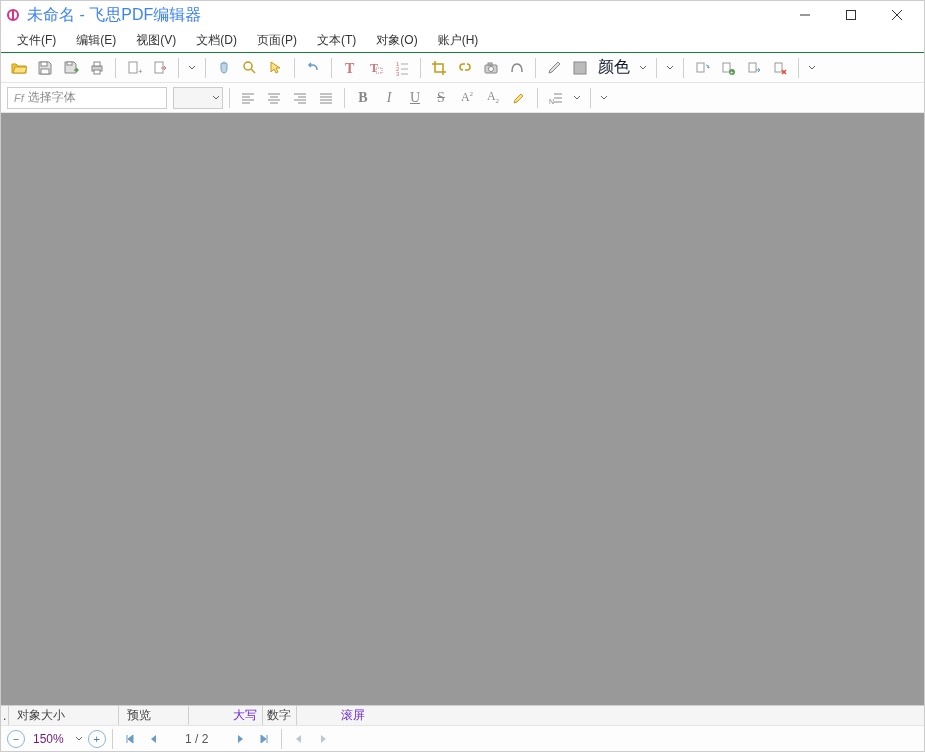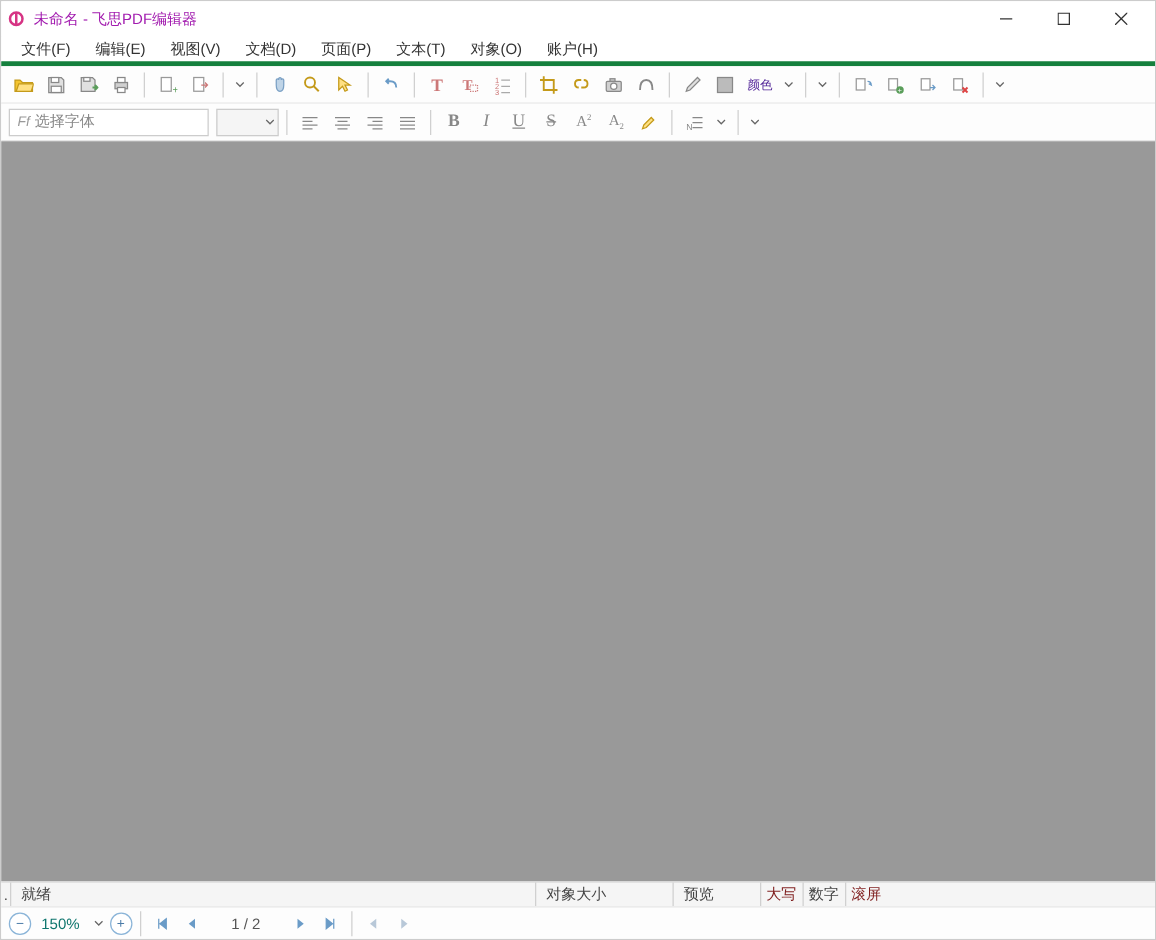--- a/index.html
+++ b/index.html
@@ -2,52 +2,52 @@
 <html><head>
 <meta charset="utf-8">
 <style>
 * { margin: 0; padding: 0; box-sizing: border-box; }
 body { font-family: "Microsoft YaHei", "SimSun", sans-serif; font-size: 12px; background: #fff; overflow: hidden; }
 .window { width: 925px; height: 752px; display: flex; flex-direction: column; border: 1px solid #ccc; }
 
 
 .titlebar { height: 28px; display: flex; align-items: center; padding: 0 4px; background: #fff; }
 .titlebar .app-icon { width: 16px; height: 16px; margin-right: 6px; display: flex; align-items: center; justify-content: center; color: #d63384; font-weight: bold; font-size: 12px; }
-.titlebar .title { flex: 1; color: #a21caf; font-size: 12px; }
+.titlebar .title { flex: 1; color: #3b82f6; font-size: 16px; }
 .titlebar .win-controls { display: flex; }
 .titlebar .win-btn { width: 46px; height: 28px; display: flex; align-items: center; justify-content: center; cursor: pointer; }
 
 
-.menubar { height: 24px; display: flex; align-items: center; padding: 0 6px; background: #fff; border-bottom: 4px solid #15803d; }
+.menubar { height: 24px; display: flex; align-items: center; padding: 0 6px; background: #fff; border-bottom: 1px solid #15803d; }
 .menubar .menu-item { padding: 3px 10px; cursor: pointer; color: #333; }
 
 
 .toolbar { height: 30px; display: flex; align-items: center; padding: 2px 6px; background: #fdfdfd; border-bottom: 1px solid #e5e5e5; gap: 2px; }
 .tb-btn { width: 24px; height: 24px; display: flex; align-items: center; justify-content: center; cursor: pointer; border: 1px solid transparent; border-radius: 2px; }
 .tb-sep { width: 1px; height: 20px; background: #d0d0d0; margin: 0 4px; }
-.tb-label { padding: 0 4px; color: #4c1d95; font-size: 10px; }
+.tb-label { padding: 0 4px; color: #0f172a; font-size: 16px; }
 .tb-dropdown { width: 14px; height: 24px; display: flex; align-items: center; justify-content: center; cursor: pointer; }
 
 
 .font-select { width: 160px; height: 22px; border: 1px solid #ccc; background: #fff; display: flex; align-items: center; padding: 0 6px; color: #888; font-size: 12px; cursor: pointer; }
 .font-prefix { color: #999; font-style: italic; margin-right: 4px; font-size: 11px; }
 .size-select { width: 50px; height: 22px; border: 1px solid #ccc; background: #f5f5f5; display: flex; align-items: center; justify-content: flex-end; padding: 0 2px; cursor: pointer; margin-left: 4px; }
 
 
 .canvas { flex: 1; background: #999; }
 
 
 .statusbar { height: 20px; display: flex; align-items: center; background: #f5f5f5; border-top: 1px solid #d0d0d0; font-size: 12px; color: #444; }
 .statusbar .sb-cell { padding: 0 8px; border-right: 1px solid #d0d0d0; height: 100%; display: flex; align-items: center; }
-.statusbar .sb-cell.dim { color: #7f1d1d; }
+.statusbar .sb-cell.dim { color: #6d28d9; margin-left: 40px; }
 
 
 .bottombar { height: 26px; display: flex; align-items: center; background: #fdfdfd; border-top: 1px solid #e5e5e5; padding: 0 6px; gap: 2px; }
 .zoom-btn { width: 18px; height: 18px; border: 1px solid #8ab4d8; border-radius: 50%; display: flex; align-items: center; justify-content: center; cursor: pointer; color: #4a7ba8; font-size: 11px; background: #fff; }
-.zoom-text { padding: 0 6px; color: #0f766e; font-size: 12px; }
+.zoom-text { padding: 0 6px; color: #701a75; font-size: 12px; }
 .page-input { width: 60px; text-align: center; border: none; background: transparent; font-size: 12px; color: #555; }
 .nav-btn { width: 22px; height: 22px; display: flex; align-items: center; justify-content: center; cursor: pointer; color: #6a9bc7; }
 
 svg { display: block; }
 </style>
 </head>
 <body>
 
 <div class="window">
 
@@ -351,21 +351,20 @@
         <svg width="8" height="8" viewBox="0 0 8 8">
           <path d="M1 2 L4 5 L7 2" stroke="#666" fill="none"></path>
         </svg>
       </div>
   </div>
 
   <div class="canvas"></div>
 
   <div class="statusbar">
     <div class="sb-cell" style="width:8px;padding:0 2px">.</div>
-    <div class="sb-cell" style="flex:0 0 420px">就绪</div>
     <div class="sb-cell" style="flex:0 0 110px">对象大小</div>
     <div class="sb-cell" style="flex:0 0 70px">预览</div>
     <div class="sb-cell dim" style="flex:0 0 34px;padding:0 4px">大写</div>
     <div class="sb-cell" style="flex:0 0 34px;padding:0 4px">数字</div>
     <div class="sb-cell dim" style="flex:1;border-right:none;padding:12px 4px">滚屏</div>
   </div>
 
   <div class="bottombar">
     <div class="zoom-btn">−</div>
     <span class="zoom-text">150%</span>

